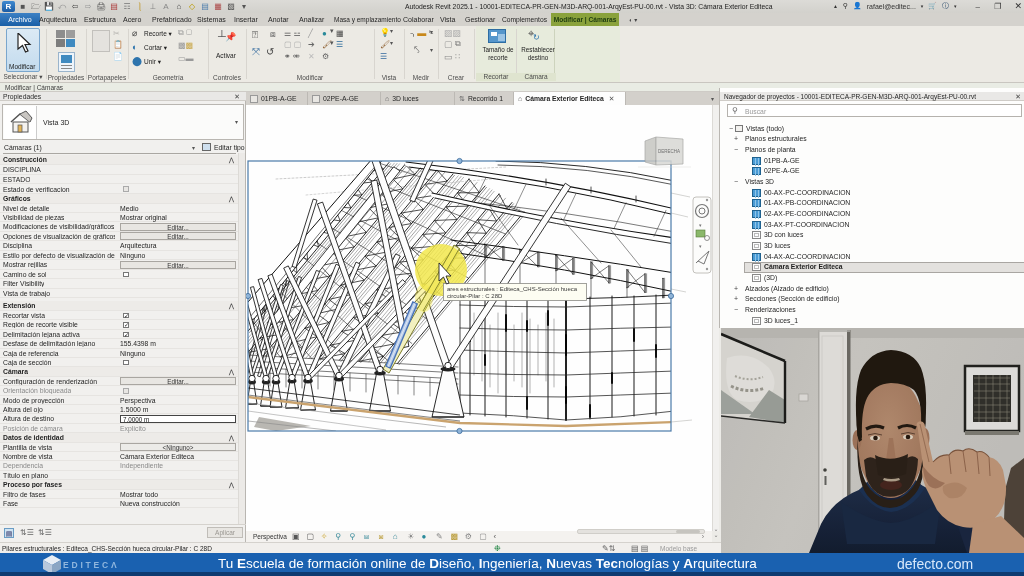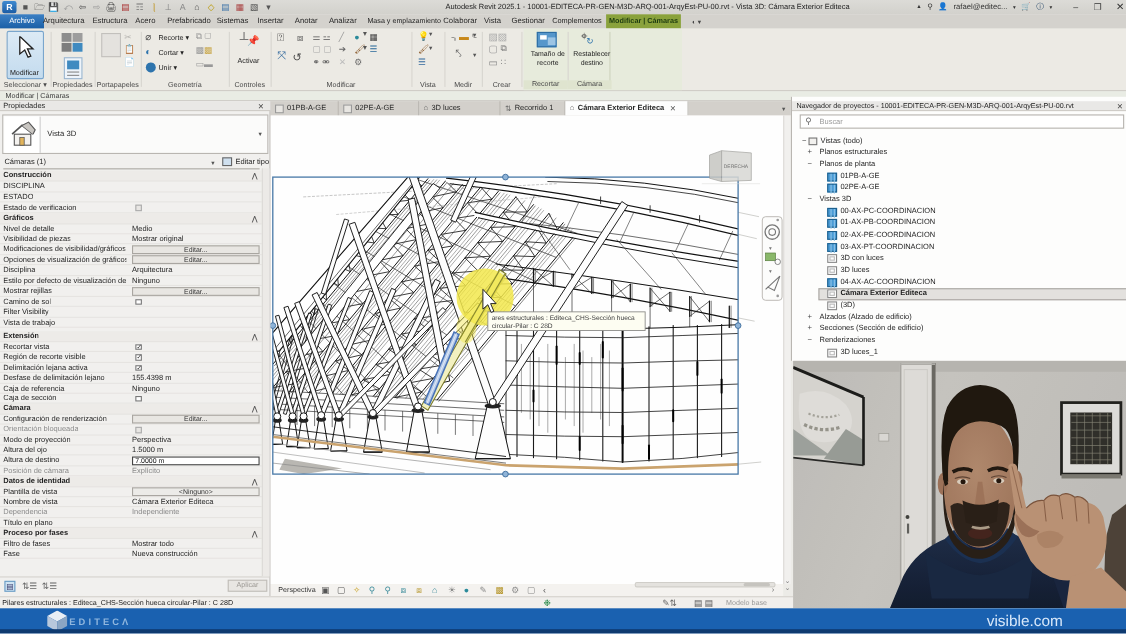--- a/index.html
+++ b/index.html
@@ -969,15 +969,16 @@
     <rect width="303" height="225" fill="#000" opacity="0.03"></rect>
   </svg>
   </div>
   <div class="abs" id="footer">
     <svg class="abs" style="left:42px;top:2px;" width="20" height="19" viewBox="0 0 20 19">
       <polygon points="10,0 19,5 10,10 1,5" fill="#e8eef5"></polygon>
       <polygon points="1,5 10,10 10,19 1,14" fill="#b8c8dc"></polygon>
       <polygon points="19,5 10,10 10,19 19,14" fill="#8ba6c4"></polygon>
     </svg>
     <div class="abs" id="logo-txt">EDITECΛ</div>
-    <div class="abs" id="footer-site">visible.com</div>
+    <div class="abs" id="footer-main">Tu <b>E</b>scuela de formación online de <b>D</b>iseño, <b>I</b>ngeniería, <b>N</b>uevas <b>Tec</b>nologías y <b>A</b>rquitectura</div>
+    <div class="abs" id="footer-site">defecto.com</div>
   </div>
   <div class="abs" id="footer-dark"></div>
 </div>
 </body></html>

